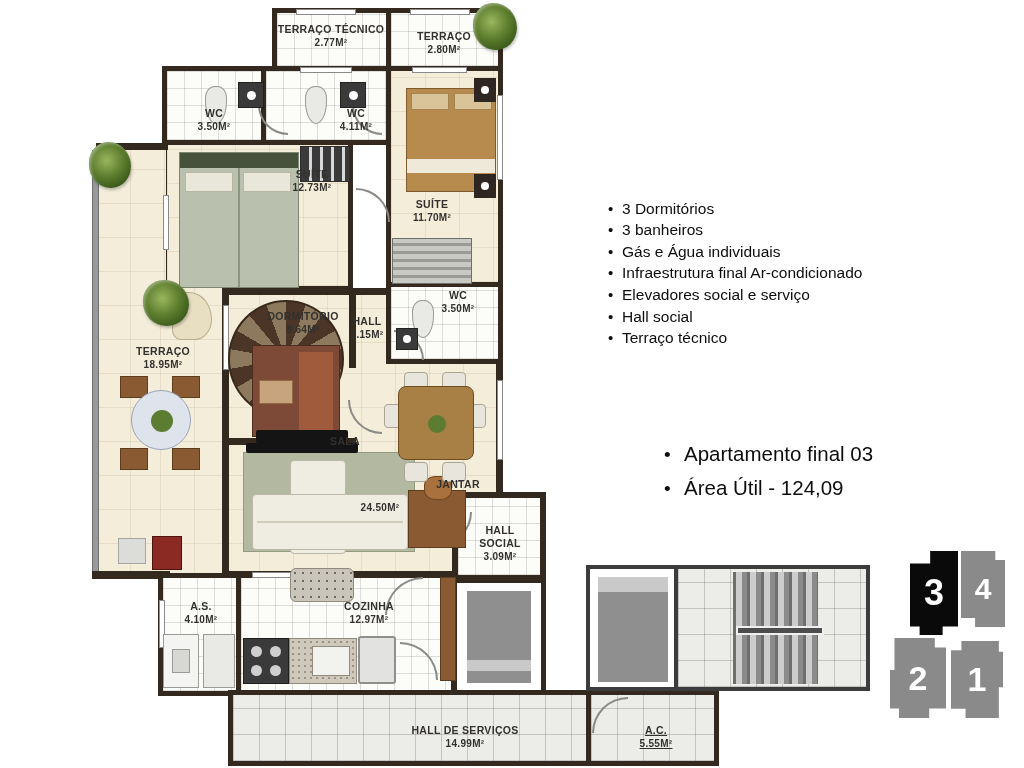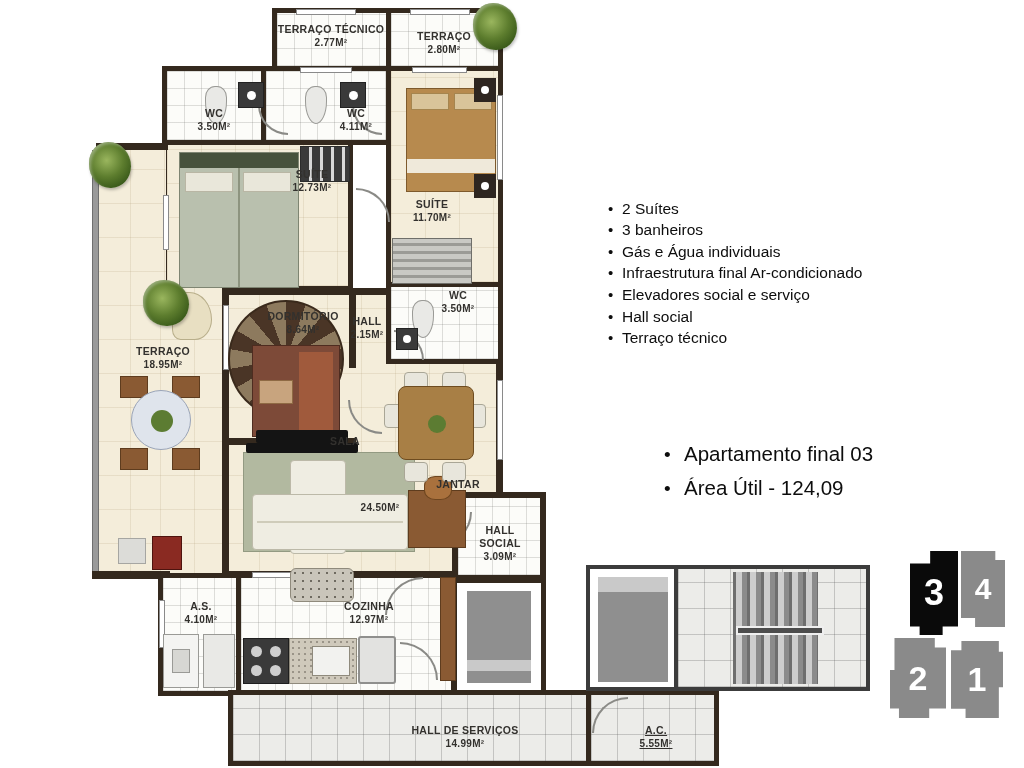--- a/index.html
+++ b/index.html
@@ -288,21 +288,21 @@
       <span class="nm">HALL DE SERVIÇOS</span>
         <span class="area">14.99M²</span>
       </div>
     <div class="lbl" style="left:656px;top:724px;text-decoration:underline;">
       <span class="nm">A.C.</span>
         <span class="area">5.55M²</span>
       </div>
   </div>
 
   <ul class="feat">
-    <li><span class="bullet">•</span><span>2 Suítes</span></li>
+    <li><span class="bullet">•</span><span>3 Dormitórios</span></li>
     <li><span class="bullet">•</span><span>3 banheiros</span></li>
     <li><span class="bullet">•</span><span>Gás e Água individuais</span></li>
     <li><span class="bullet">•</span><span>Infraestrutura final Ar-condicionado</span></li>
     <li><span class="bullet">•</span><span>Elevadores social e serviço</span></li>
     <li><span class="bullet">•</span><span>Hall social</span></li>
     <li><span class="bullet">•</span><span>Terraço técnico</span></li>
   </ul>
 
   <ul class="hilite">
     <li><span class="bullet">•</span><span>Apartamento final 03</span></li>

